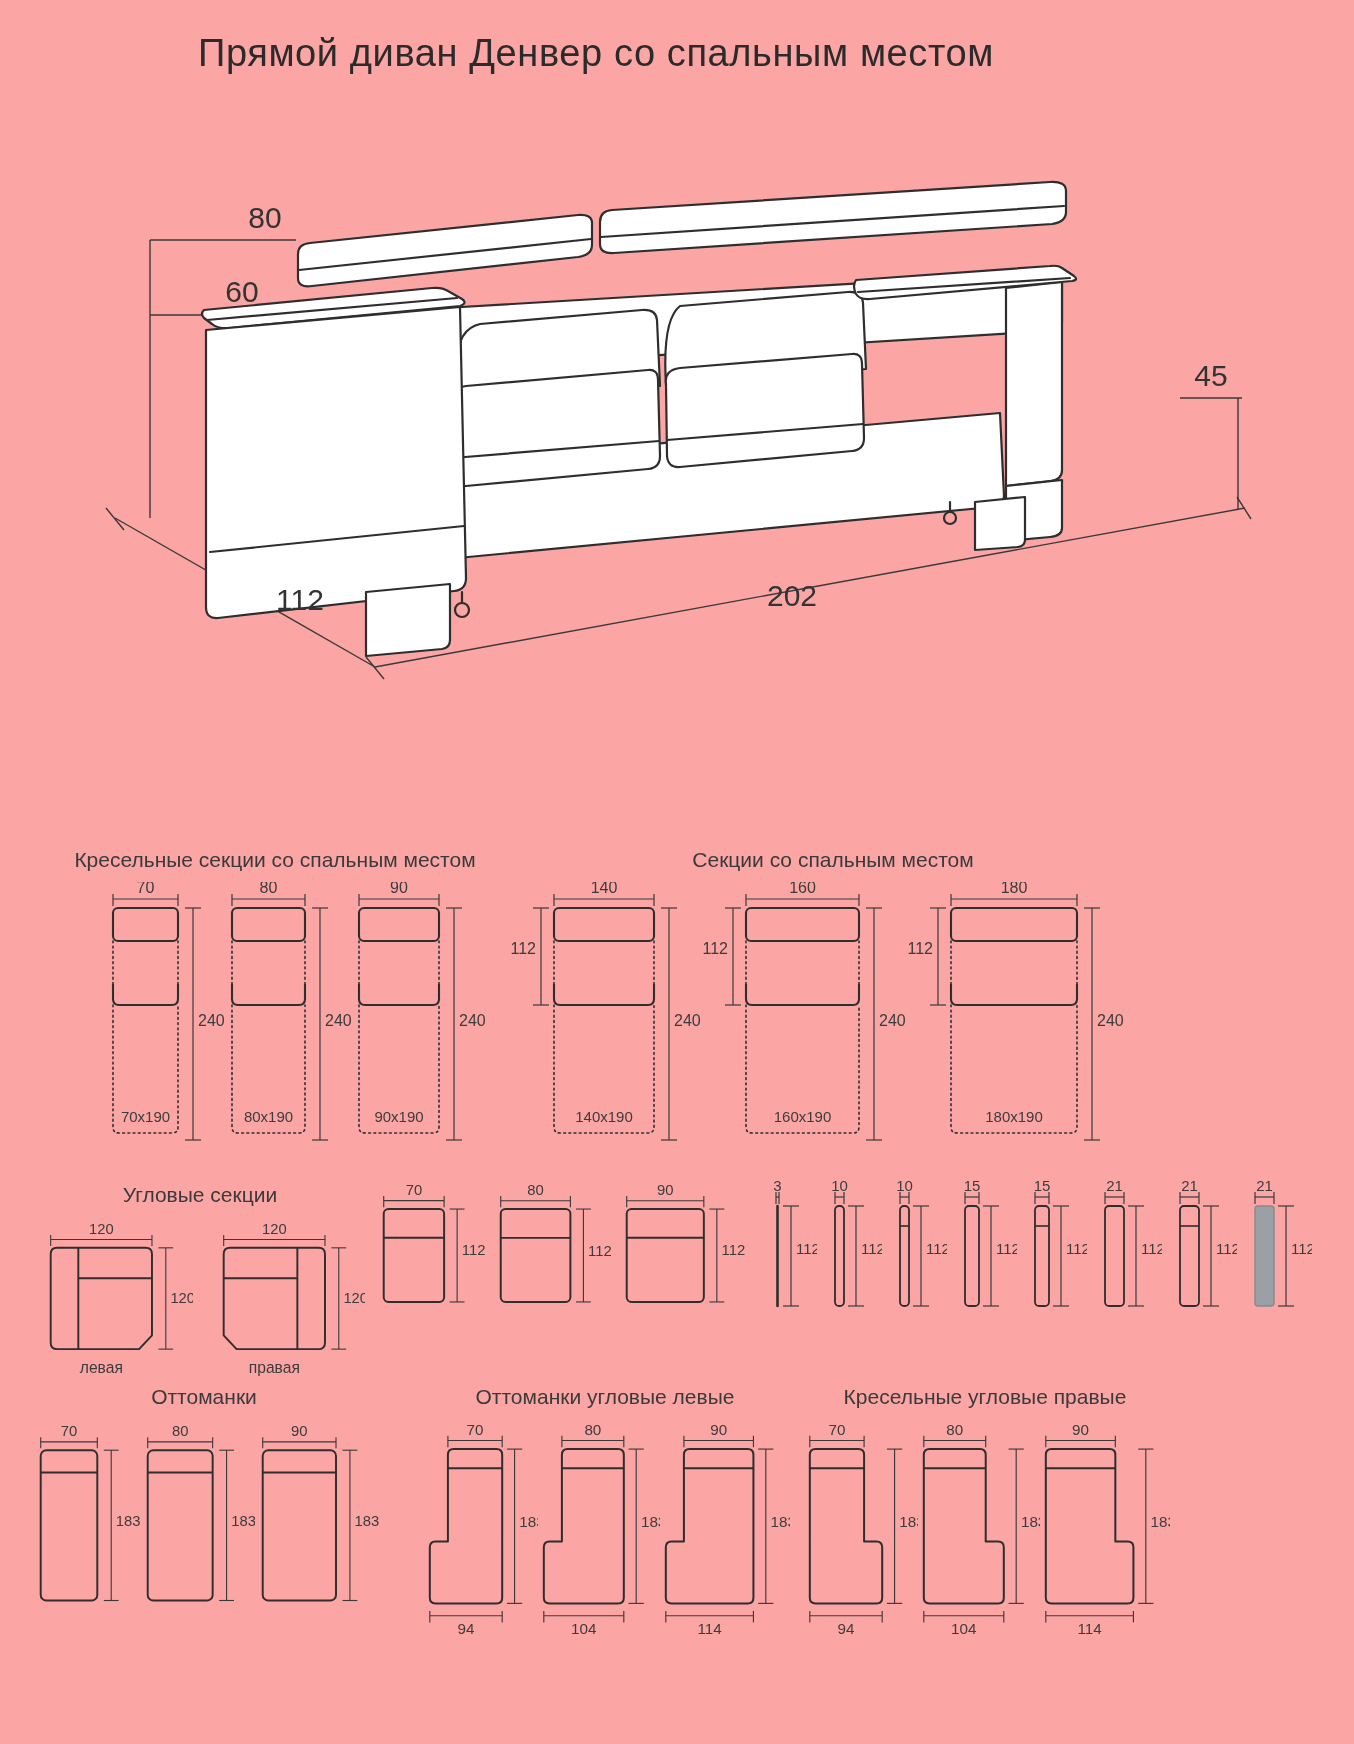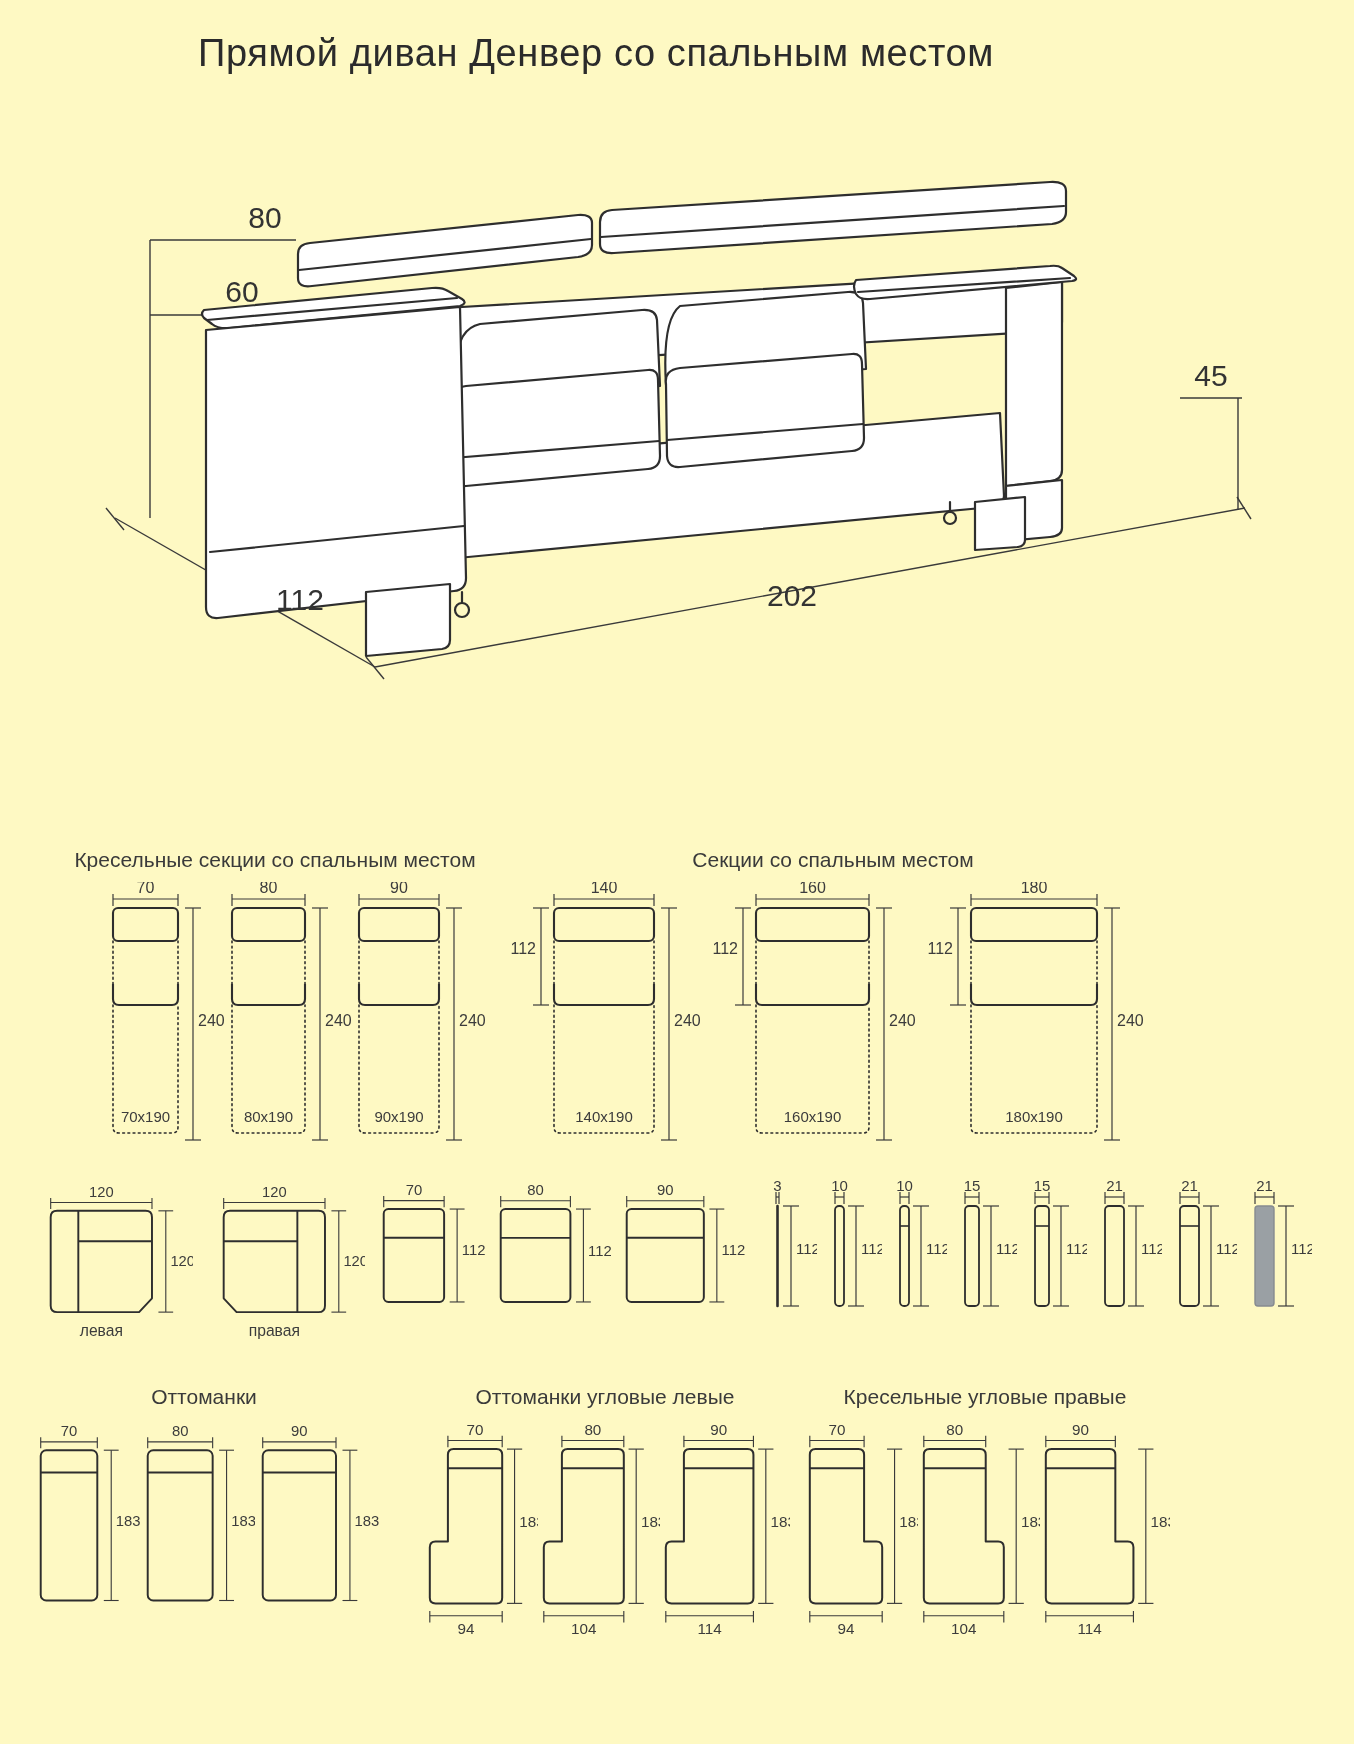--- a/index.html
+++ b/index.html
@@ -1,17 +1,17 @@
 <!DOCTYPE html>
 <html><head>
 <meta charset="utf-8">
 <style>
   html,body{margin:0;padding:0;background:#ffffff;}
   body{font-family:"Liberation Sans",sans-serif;}
-  .layout{position:relative;width:1354px;height:1744px;background:#fef9c3;overflow:hidden;color:#2f2f2f;}
+  .layout{position:relative;width:1354px;height:1744px;background:#fca5a5;overflow:hidden;color:#2f2f2f;}
   h1{position:absolute;left:198px;top:32px;margin:0;font-size:38px;font-weight:400;letter-spacing:.6px;color:#2b2b2b;white-space:nowrap;}
   .sofa-wrap{position:absolute;left:100px;top:140px;}
   .group{position:absolute;}
   .group h2{margin:0 0 8px 0;font-size:21px;font-weight:400;text-align:center;color:#3a3a3a;white-space:nowrap;height:29px;line-height:29px;}
   .diagrams{display:flex;align-items:flex-start;}
   svg{display:block;}
   svg text{font-family:"Liberation Sans",sans-serif;fill:#3c3c3c;}
   .dim{stroke:#3a3a3a;stroke-width:1.2;fill:none;}
   .outline{stroke:#2e2e2e;stroke-width:2.1;fill:none;stroke-linejoin:round;}
   .dotted{stroke:#2e2e2e;stroke-width:1.6;fill:none;stroke-dasharray:1.8 3.4;stroke-linecap:round;}
@@ -128,21 +128,21 @@
           <line x1="99" y1="26" x2="99" y2="258" class="dim"></line>
           <line x1="91" y1="26" x2="107" y2="26" class="dim"></line>
           <line x1="91" y1="258" x2="107" y2="258" class="dim"></line>
           <text x="104" y="144" font-size="16" text-anchor="start">240</text>
         </svg>
       </div>
   </section>
 
   <section class="group" style="left:508px;top:845px;width:650px;">
     <h2>Секции со спальным местом</h2>
-    <div class="diagrams" style="gap:10px;">
+    <div class="diagrams" style="">
         <svg width="192" height="268" viewBox="0 0 192 268">
           <line x1="46" y1="17" x2="146" y2="17" class="dim"></line>
           <line x1="46" y1="12" x2="46" y2="24" class="dim"></line>
           <line x1="146" y1="12" x2="146" y2="24" class="dim"></line>
           <text x="96" y="11" font-size="16" text-anchor="middle">140</text>
           <rect x="46" y="26" width="100" height="33" rx="5" class="outline"></rect>
           <line x1="46" y1="59" x2="46" y2="105" class="dotted"></line>
           <line x1="146" y1="59" x2="146" y2="105" class="dotted"></line>
           <path d="M 46 102 V 117 Q 46 123 52 123 H 140 Q 146 123 146 117 V 102" class="outline" stroke-width="2.4"></path>
           <path d="M 46 123 V 245 Q 46 251 52 251 H 140 Q 146 251 146 245 V 123" class="dotted"></path>
@@ -193,20 +193,21 @@
           <text x="192" y="144" font-size="16" text-anchor="start">240</text>
           <line x1="33" y1="26" x2="33" y2="123" class="dim"></line>
           <line x1="25" y1="26" x2="41" y2="26" class="dim"></line>
           <line x1="25" y1="123" x2="41" y2="123" class="dim"></line>
           <text x="28" y="72" font-size="16" text-anchor="end">112</text>
         </svg>
       </div>
   </section>
 
   <section class="group" style="left:35px;top:1180px;width:330px;">
+    <h2>Угловые секции</h2>
     <div class="diagrams" style="gap:27px;padding-left:12px;">
         <svg width="158" height="174" viewBox="0 0 158 174">
           <line x1="4" y1="17" x2="114" y2="17" class="dim"></line>
           <line x1="4" y1="12" x2="4" y2="24" class="dim"></line>
           <line x1="114" y1="12" x2="114" y2="24" class="dim"></line>
           <text x="59" y="11" font-size="16" text-anchor="middle">120</text>
           <path d="M 11 26 H 107 Q 114 26 114 33 V 121 L 100 136 H 11 Q 4 136 4 129 V 33 Q 4 26 11 26 Z" class="outline"></path>
           <line x1="34" y1="26" x2="34" y2="136" class="outline"></line>
           <line x1="34" y1="59" x2="114" y2="59" class="outline"></line>
           <line x1="129" y1="26" x2="129" y2="136" class="dim"></line>

